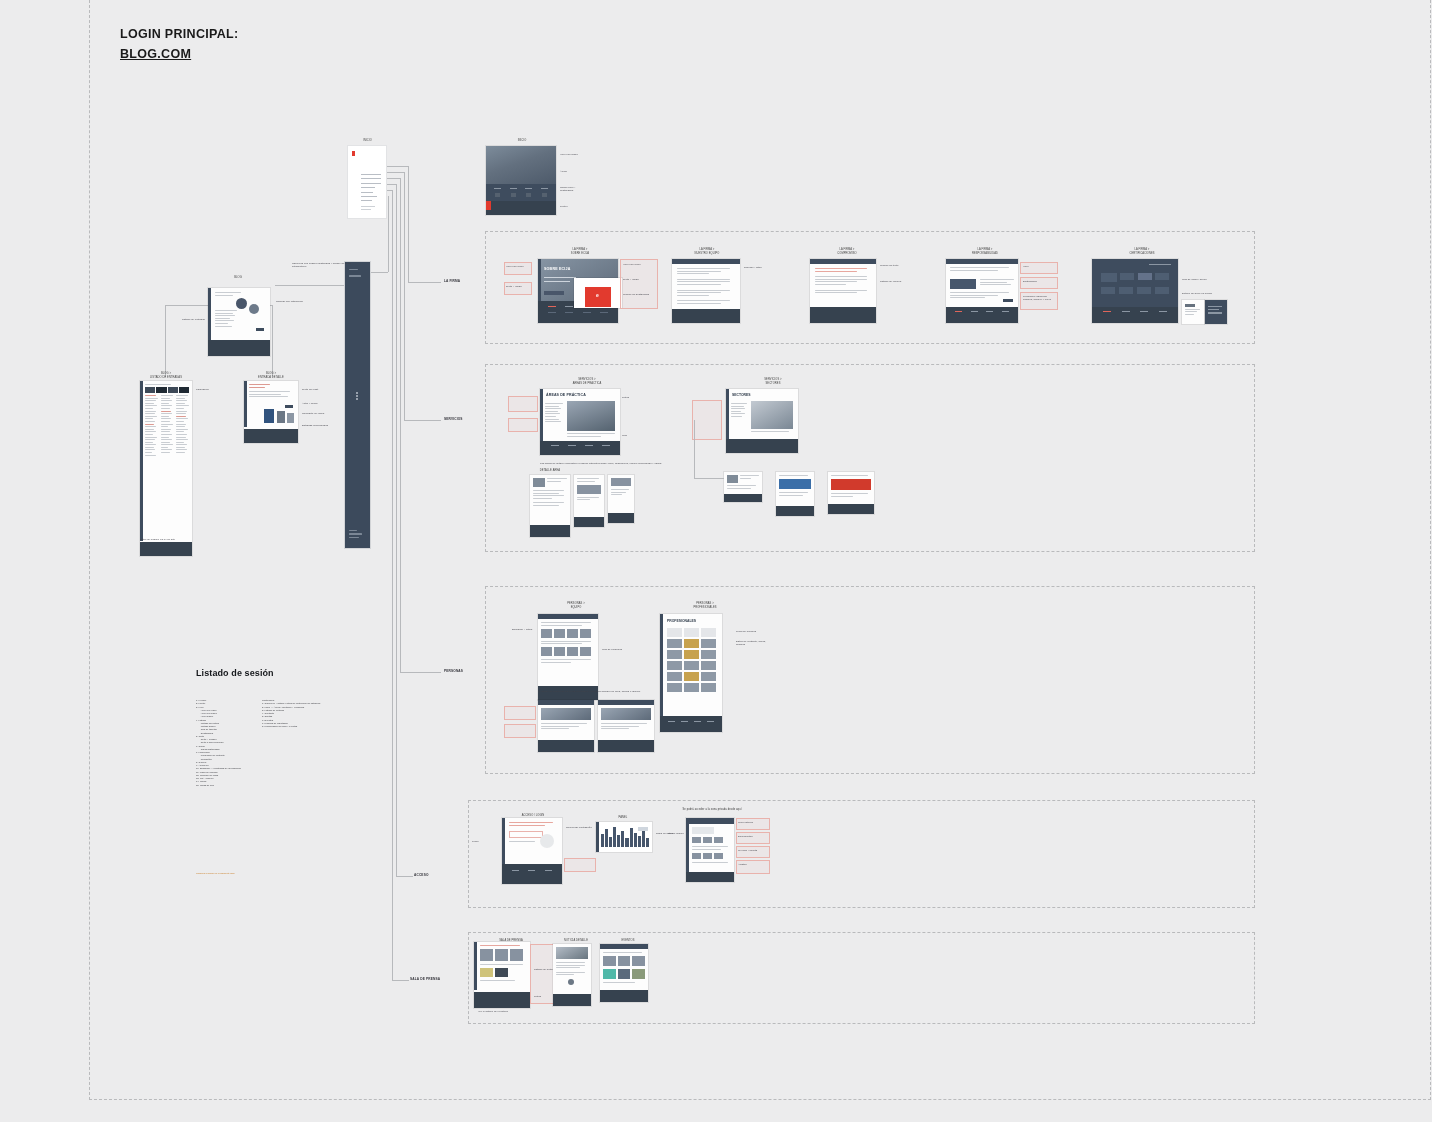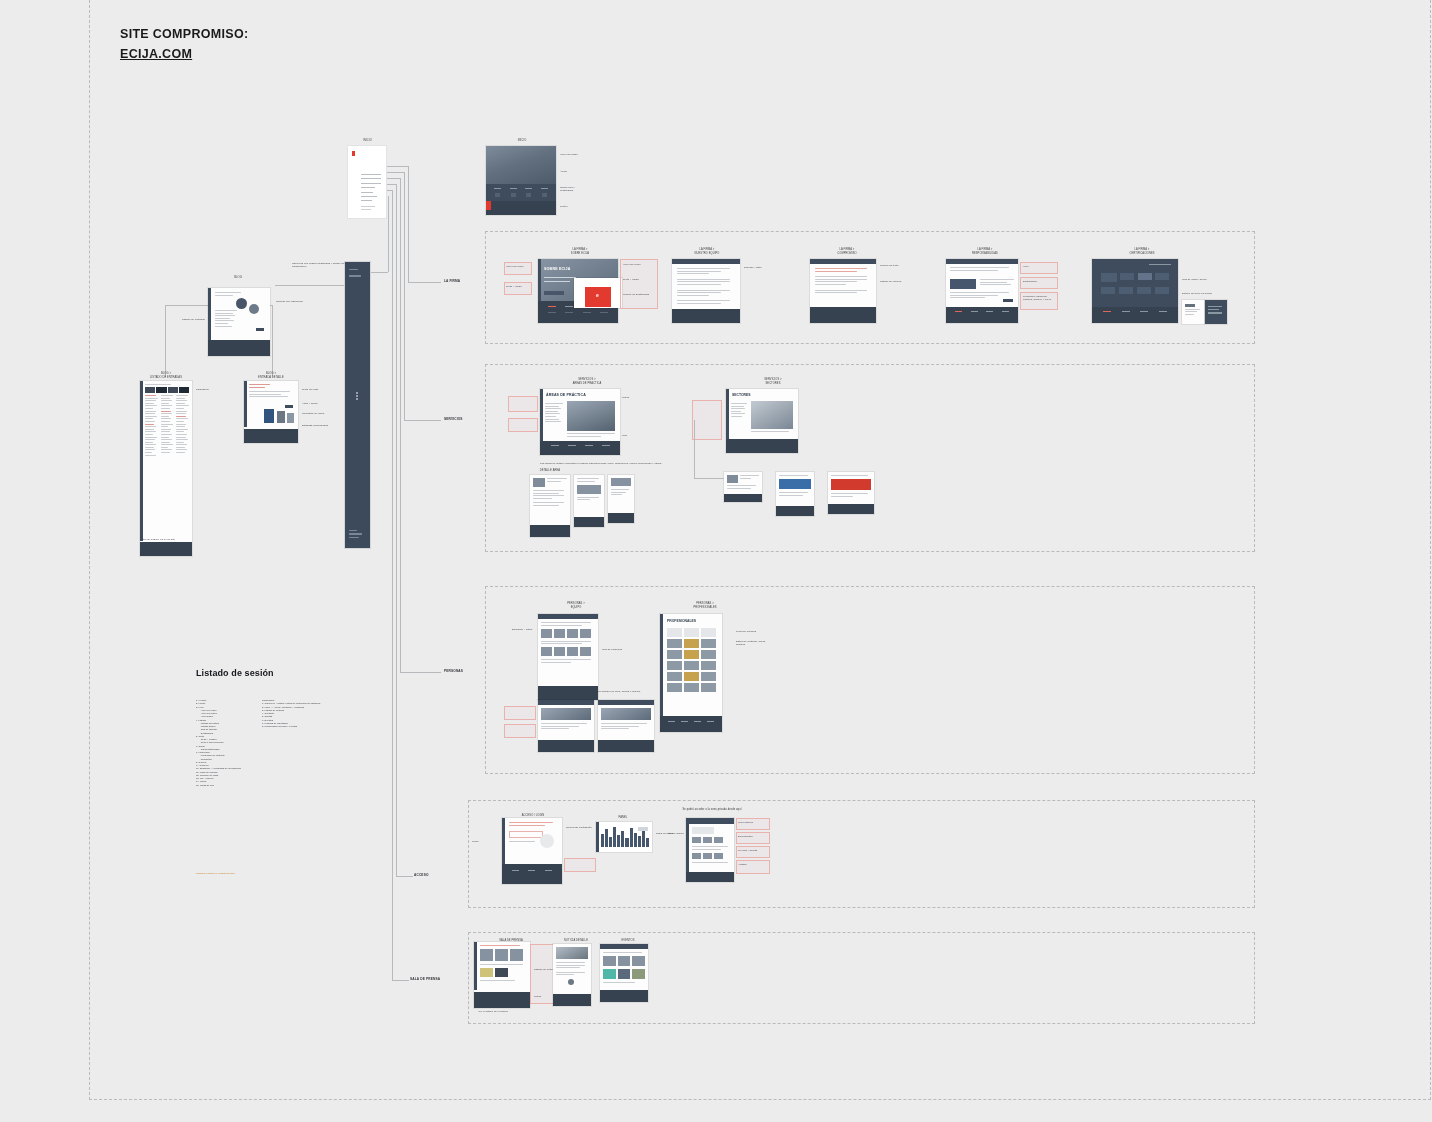--- a/index.html
+++ b/index.html
@@ -87,22 +87,22 @@
   .menucard .foot .ln{background:#cdd1d6;height:.8px;margin-bottom:1.6px;}
 </style>
 </head>
 <body>
 
 <div id="canvas">
 
   <div class="outer-frame"></div>
 
   <div class="title-block">
-    <div class="title-line1">SITE COMPROMISO:</div>
-    <div class="title-line2">ECIJA.COM</div>
+    <div class="title-line1">LOGIN PRINCIPAL:</div>
+    <div class="title-line2">BLOG.COM</div>
   </div>
 
   <div class="ln-h" style="left:386px;top:166px;width:22px;"></div>
   <div class="ln-h" style="left:386px;top:172px;width:18px;"></div>
   <div class="ln-h" style="left:386px;top:178px;width:14px;"></div>
   <div class="ln-h" style="left:386px;top:184px;width:10px;"></div>
   <div class="ln-h" style="left:386px;top:190px;width:6px;"></div>
 
   <div class="ln-v" style="left:408px;top:166px;height:116px;"></div>
   <div class="ln-v" style="left:404px;top:172px;height:248px;"></div>

